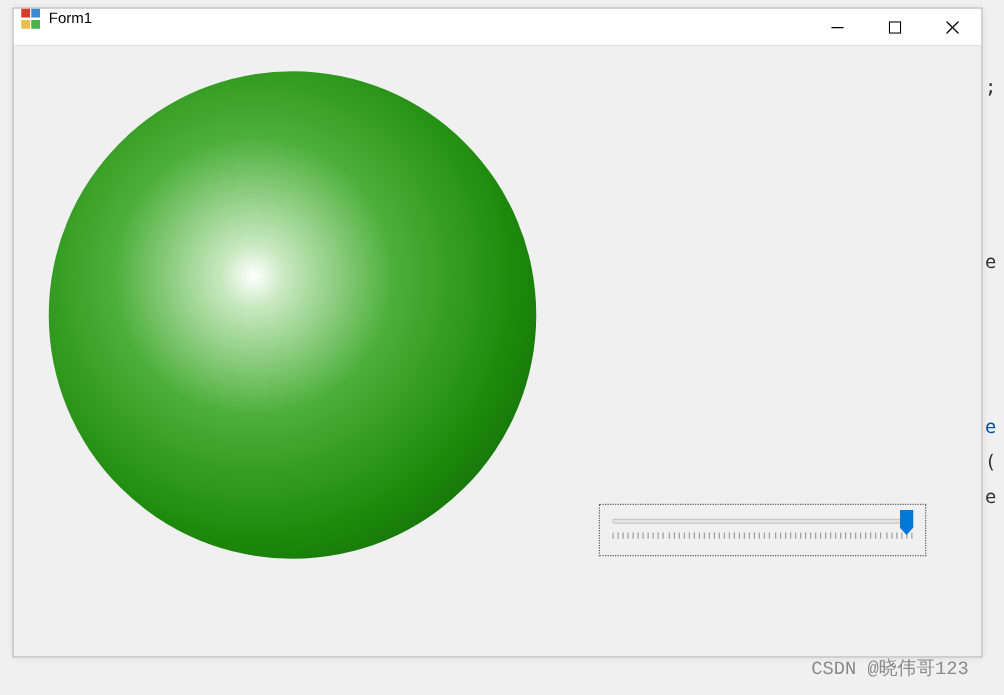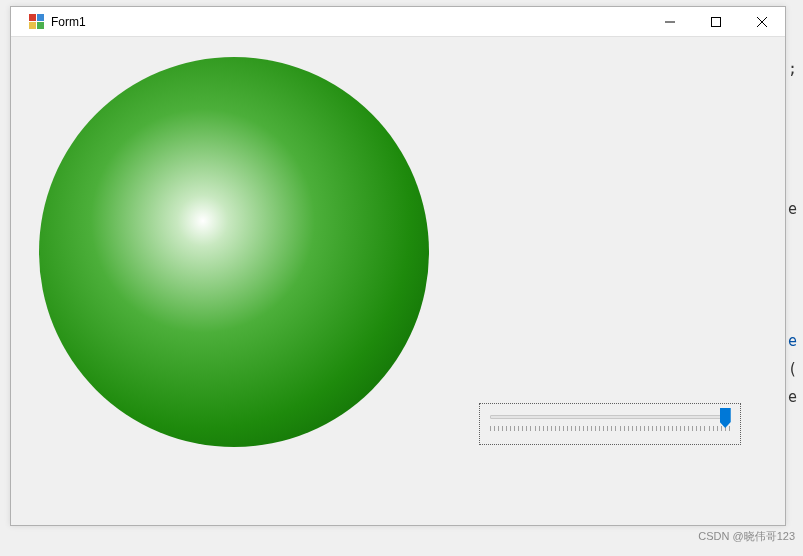--- a/index.html
+++ b/index.html
@@ -21,22 +21,22 @@
       height: 520px;
       background: #fff;
       border: 1px solid #b0b0b0;
       box-shadow: 0 0 6px rgba(0,0,0,0.1);
     }
     .titlebar {
       height: 30px;
       background: #fff;
       border-bottom: 1px solid #e0e0e0;
       display: flex;
-      align-items: center;
-      padding-left: 18px;
+      align-items: flex-start;
+      padding-left: 6px;
     }
     .app-icon {
       width: 16px;
       height: 16px;
       display: flex;
       flex-wrap: wrap;
       margin-right: 6px;
     }
     .app-icon span {
       width: 7px;
@@ -115,25 +115,25 @@
     .trackbar-thumb {
       position: absolute;
       top: 4px;
       width: 11px;
       height: 20px;
       background: #0078d7;
       clip-path: polygon(0 0, 100% 0, 100% 70%, 50% 100%, 0 70%);
     }
     .watermark {
       position: absolute;
-      right: 8px;
+      right: 28px;
       bottom: 12px;
-      font-size: 11px;
+      font-size: 15px;
       color: rgba(120,120,120,0.85);
-      font-family: Liberation Sans, sans-serif;
+      font-family: Liberation Mono, monospace;
     }
     .bg-fragment {
       position: absolute;
       color: #333;
       font-family: Consolas, monospace;
       font-size: 15px;
     }
   </style>
 </head>
 <body>

